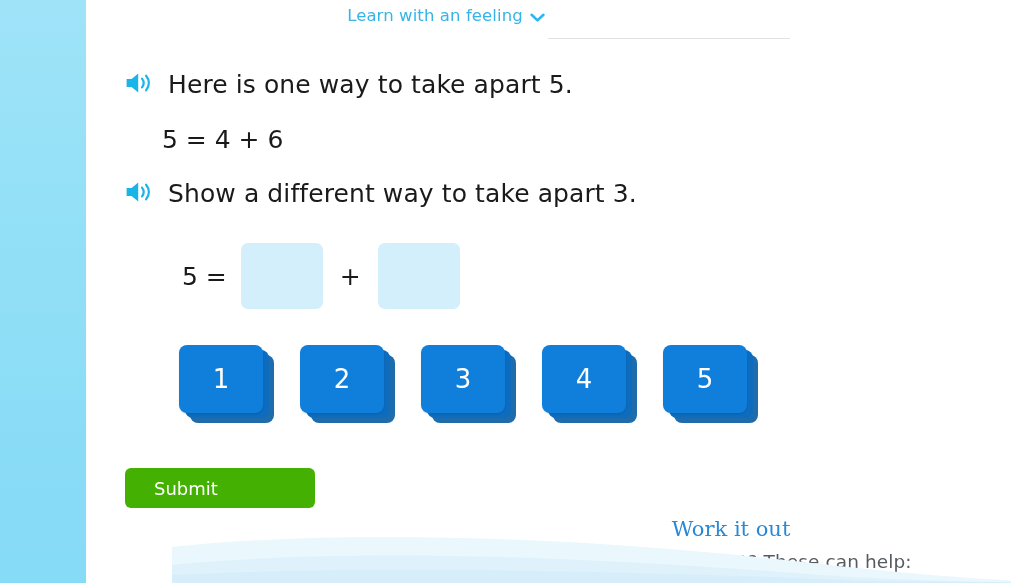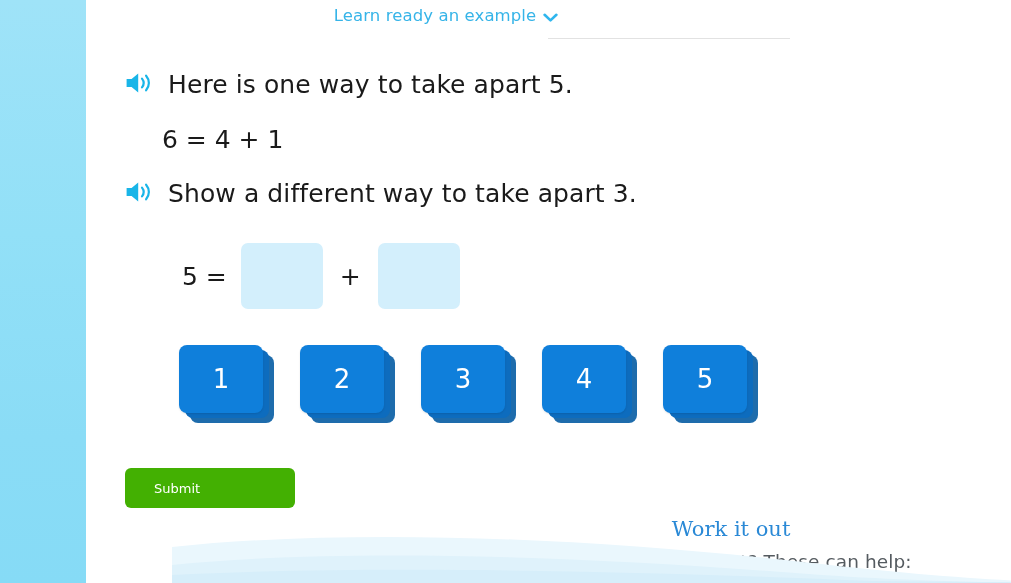--- a/index.html
+++ b/index.html
@@ -180,27 +180,27 @@
     color: #ffffff;
     font-size: 26px;
     box-shadow: 0 1px 2px rgba(0,0,0,.10);
   }
 
   
   #submit-btn {
     position: absolute;
     left: 39px;
     top: 468px;
-    width: 170px;
+    width: 190px;
     height: 40px;
     background: #43b002;
     border: none;
     border-radius: 6px;
     color: #ffffff;
-    font-size: 13px;
+    font-size: 18px;
     font-family: "DejaVu Sans", sans-serif;
     text-align: left;
     padding-left: 29px;
     cursor: pointer;
   }
 
   
   #workitout {
     position: absolute;
     left: 0;
@@ -227,37 +227,37 @@
 <body>
 
 <div id="screen">
 
   <div id="sidebar"></div>
 
   <div id="content">
 
     <div id="learn-row">
       <span id="learn-link">
-        <span>Learn ready an example</span><span id="learn-chev"><svg width="15" height="10" viewBox="0 0 15 10">
+        <span>Learn with an feeling</span><span id="learn-chev"><svg width="15" height="10" viewBox="0 0 15 10">
               <path d="M1.6 1.8 L7.5 7.4 L13.4 1.8" fill="none" stroke="#2fb6ee" stroke-width="2.6" stroke-linecap="round" stroke-linejoin="round"></path>
             </svg></span>
       </span>
     </div>
     <div id="learn-rule"></div>
 
     <div class="speaker" style="left:39px; top:71px;">
       <svg width="30" height="24" viewBox="0 0 30 24">
         <path d="M13.2 2.4 L6.6 8.0 L1.6 8.0 L1.6 16.0 L6.6 16.0 L13.2 21.6 Z" fill="#19b5e8"></path>
         <path d="M17.0 7.6 C19.1 10.3 19.1 13.7 17.0 16.4" fill="none" stroke="#19b5e8" stroke-width="2.2" stroke-linecap="round"></path>
         <path d="M21.1 4.7 C24.8 9.1 24.8 14.9 21.1 19.3" fill="none" stroke="#19b5e8" stroke-width="2.2" stroke-linecap="round"></path>
       </svg>
     </div>
     <div class="stmt" style="left:82px; top:70px;">Here is one way to take apart 5.</div>
 
-    <div class="eqline" style="left:76px; top:125px;">6 = 4 + 1</div>
+    <div class="eqline" style="left:76px; top:125px;">5 = 4 + 6</div>
 
     <div class="speaker" style="left:39px; top:180px;">
       <svg width="30" height="24" viewBox="0 0 30 24">
         <path d="M13.2 2.4 L6.6 8.0 L1.6 8.0 L1.6 16.0 L6.6 16.0 L13.2 21.6 Z" fill="#19b5e8"></path>
         <path d="M17.0 7.6 C19.1 10.3 19.1 13.7 17.0 16.4" fill="none" stroke="#19b5e8" stroke-width="2.2" stroke-linecap="round"></path>
         <path d="M21.1 4.7 C24.8 9.1 24.8 14.9 21.1 19.3" fill="none" stroke="#19b5e8" stroke-width="2.2" stroke-linecap="round"></path>
       </svg>
     </div>
     <div class="stmt" style="left:82px; top:179px;">Show a different way to take apart 3.</div>
 

